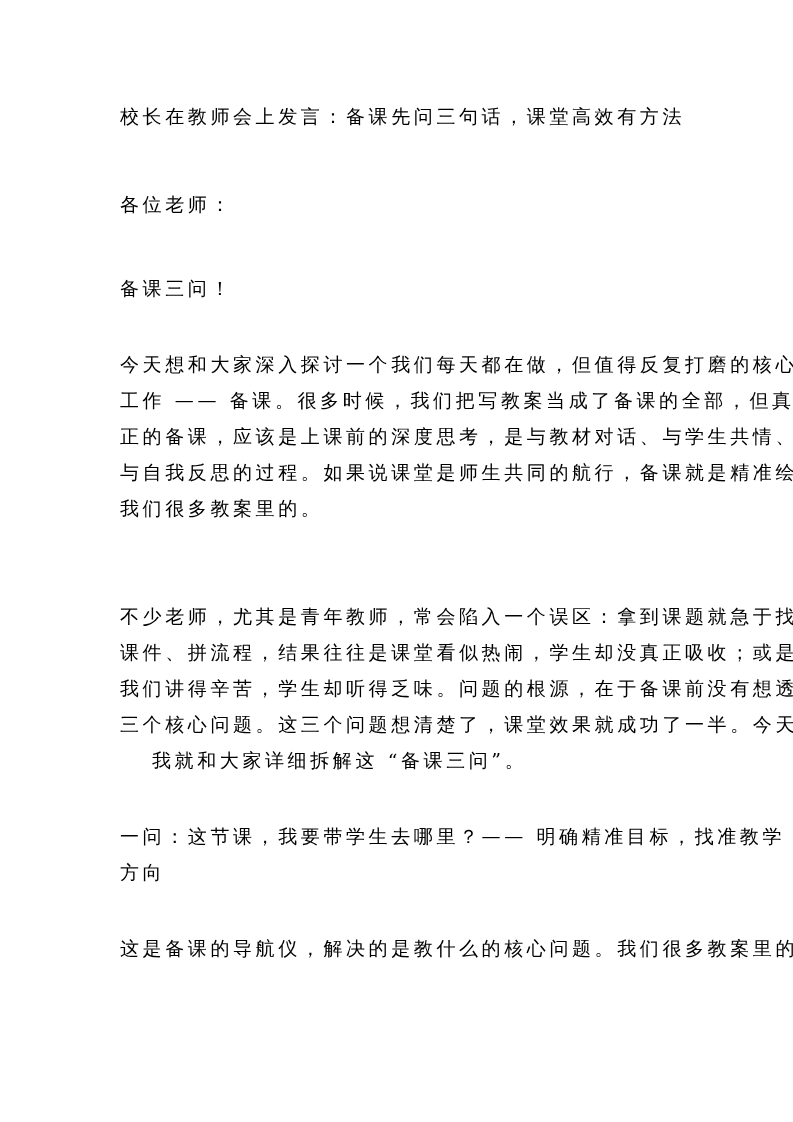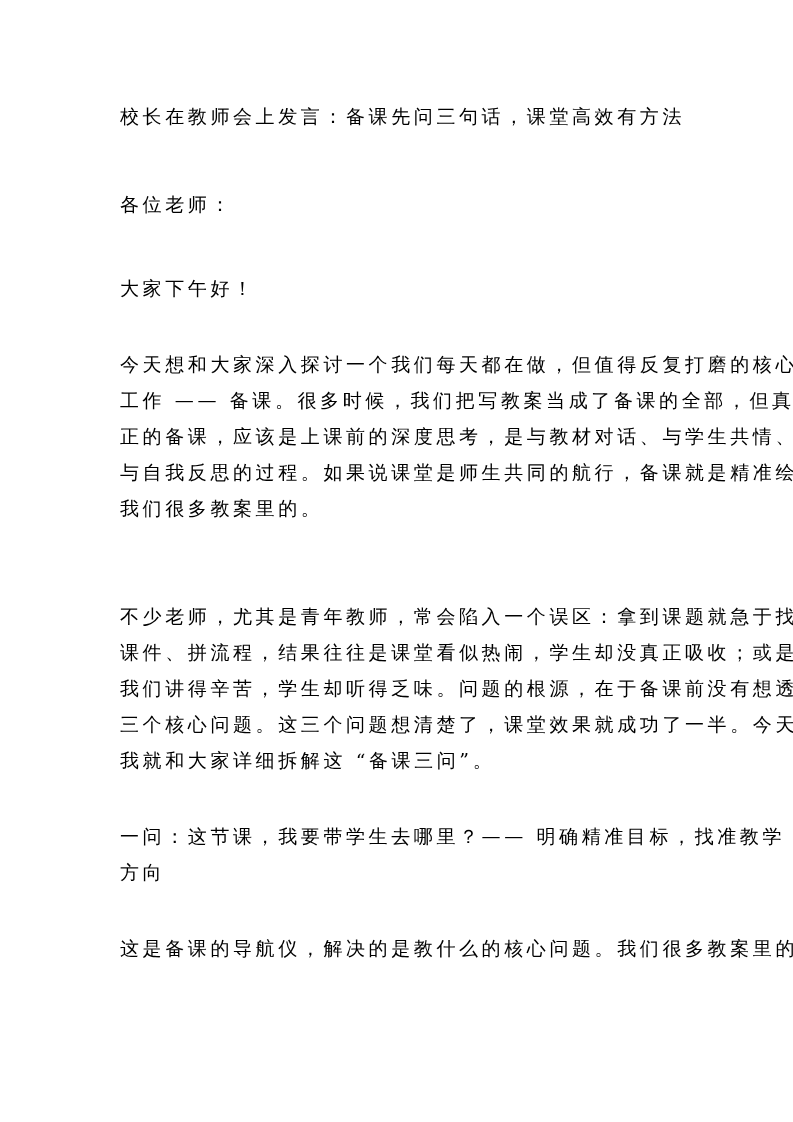--- a/index.html
+++ b/index.html
@@ -32,36 +32,36 @@
 </style>
 </head>
 <body>
 
 <div class="page">
 
   <div class="line" style="top:104px;">校长在教师会上发言：备课先问三句话，课堂高效有方法</div>
 
   <div class="line" style="top:192px;text-align:center;">各位老师：</div>
 
-  <div class="line" style="top:276px;">大家下午好！</div>
+  <div class="line" style="top:276px;">备课三问！</div>
 
   <div>
     <div class="line" style="top:352px;">今天想和大家深入探讨一个我们每天都在做，但值得反复打磨的核心</div>
     <div class="line" style="top:388px;">工作 —— 备课。很多时候，我们把写教案当成了备课的全部，但真</div>
     <div class="line" style="top:424px;">正的备课，应该是上课前的深度思考，是与教材对话、与学生共情、</div>
     <div class="line" style="top:460px;">与自我反思的过程。如果说课堂是师生共同的航行，备课就是精准绘</div>
     <div class="line" style="top:496px;">我们很多教案里的。</div>
   </div>
 
   <div>
     <div class="line" style="top:604px;">不少老师，尤其是青年教师，常会陷入一个误区：拿到课题就急于找</div>
     <div class="line" style="top:640px;">课件、拼流程，结果往往是课堂看似热闹，学生却没真正吸收；或是</div>
     <div class="line" style="top:676px;">我们讲得辛苦，学生却听得乏味。问题的根源，在于备课前没有想透</div>
     <div class="line" style="top:712px;">三个核心问题。这三个问题想清楚了，课堂效果就成功了一半。今天，</div>
-    <div class="line" style="top:748px;">我就和大家详细拆解这 “备课三问”。</div>
+    <div class="line" style="top:748px;margin-left:32px;">我就和大家详细拆解这 “备课三问”。</div>
   </div>
 
   <div>
     <div class="line" style="top:824px;">一问：这节课，我要带学生去哪里？—— 明确精准目标，找准教学</div>
     <div class="line" style="top:860px;">方向</div>
   </div>
 
   <div>
     <div class="line" style="top:936px;">这是备课的导航仪，解决的是教什么的核心问题。我们很多教案里的</div>
   </div>

